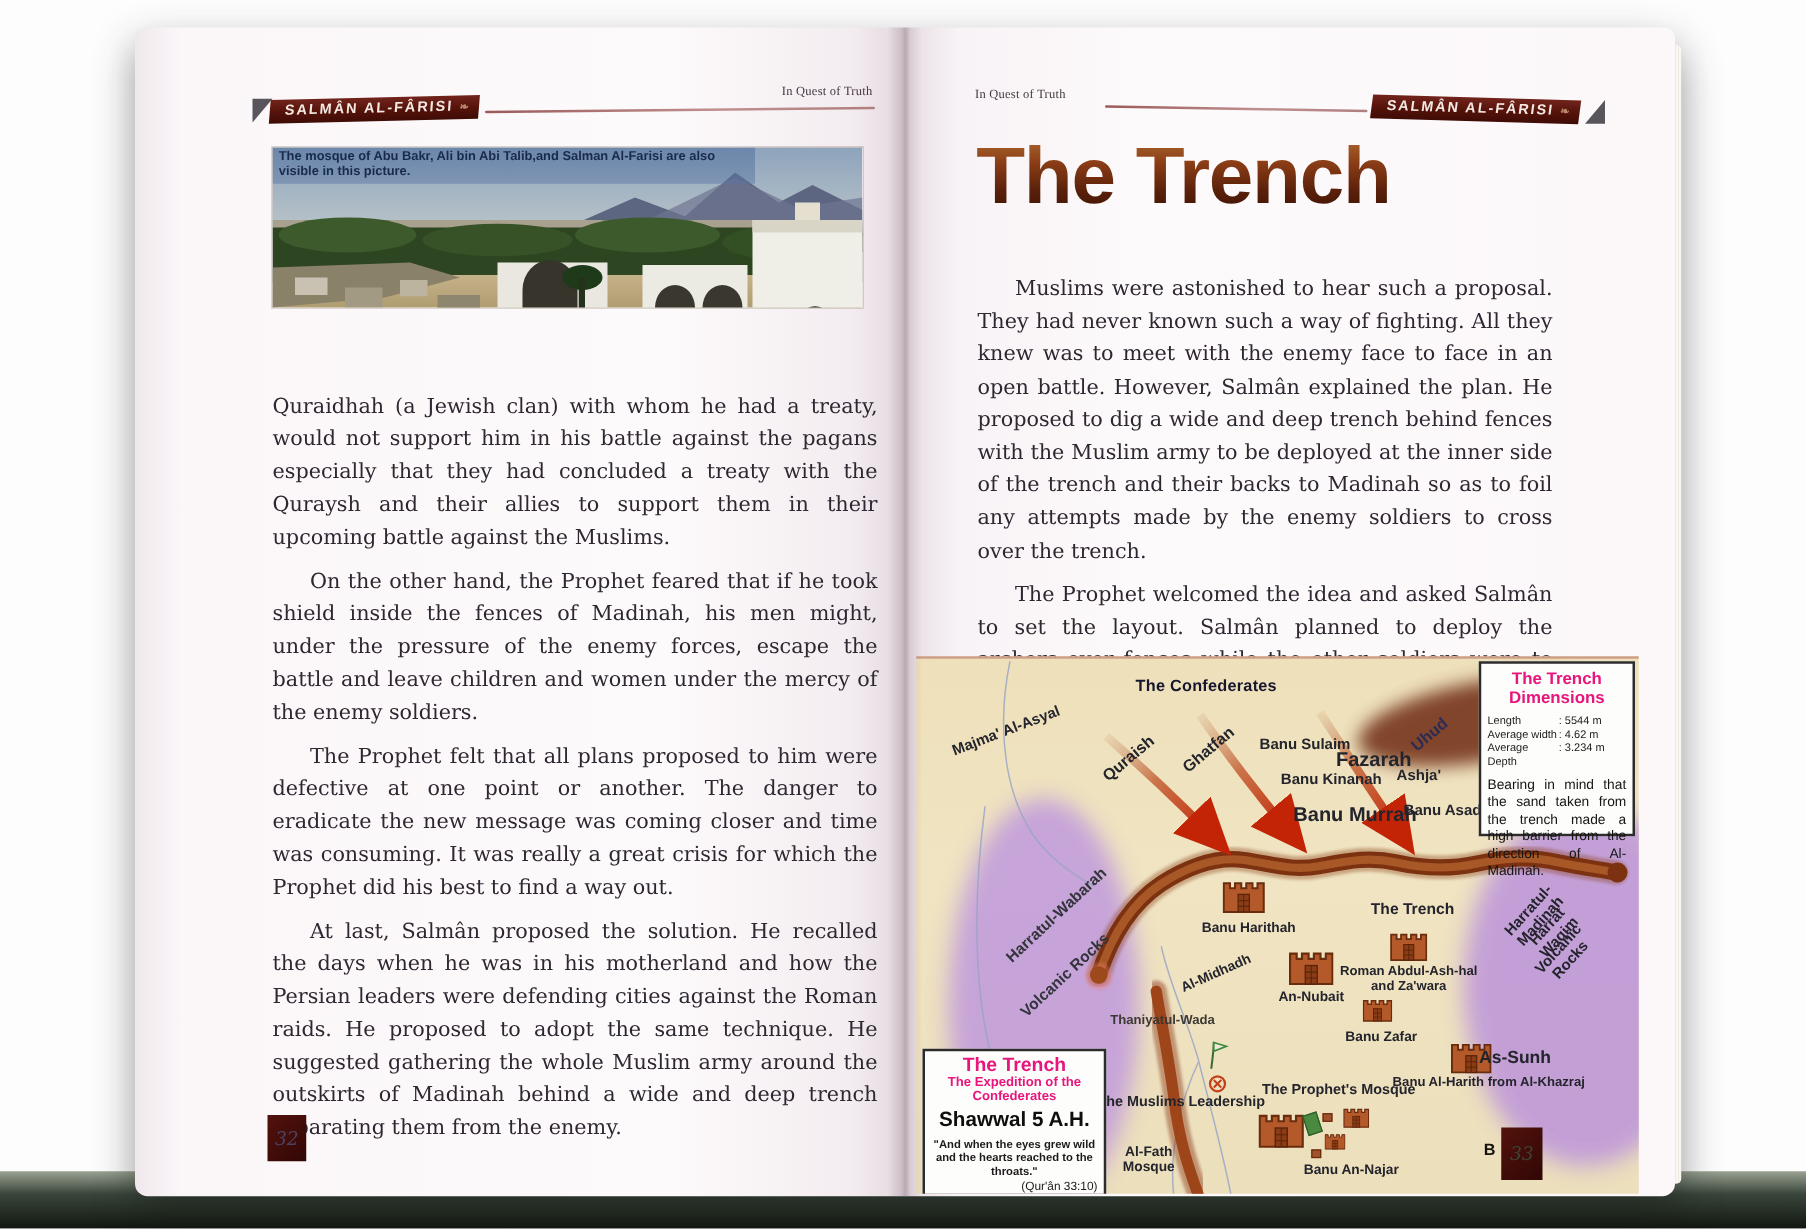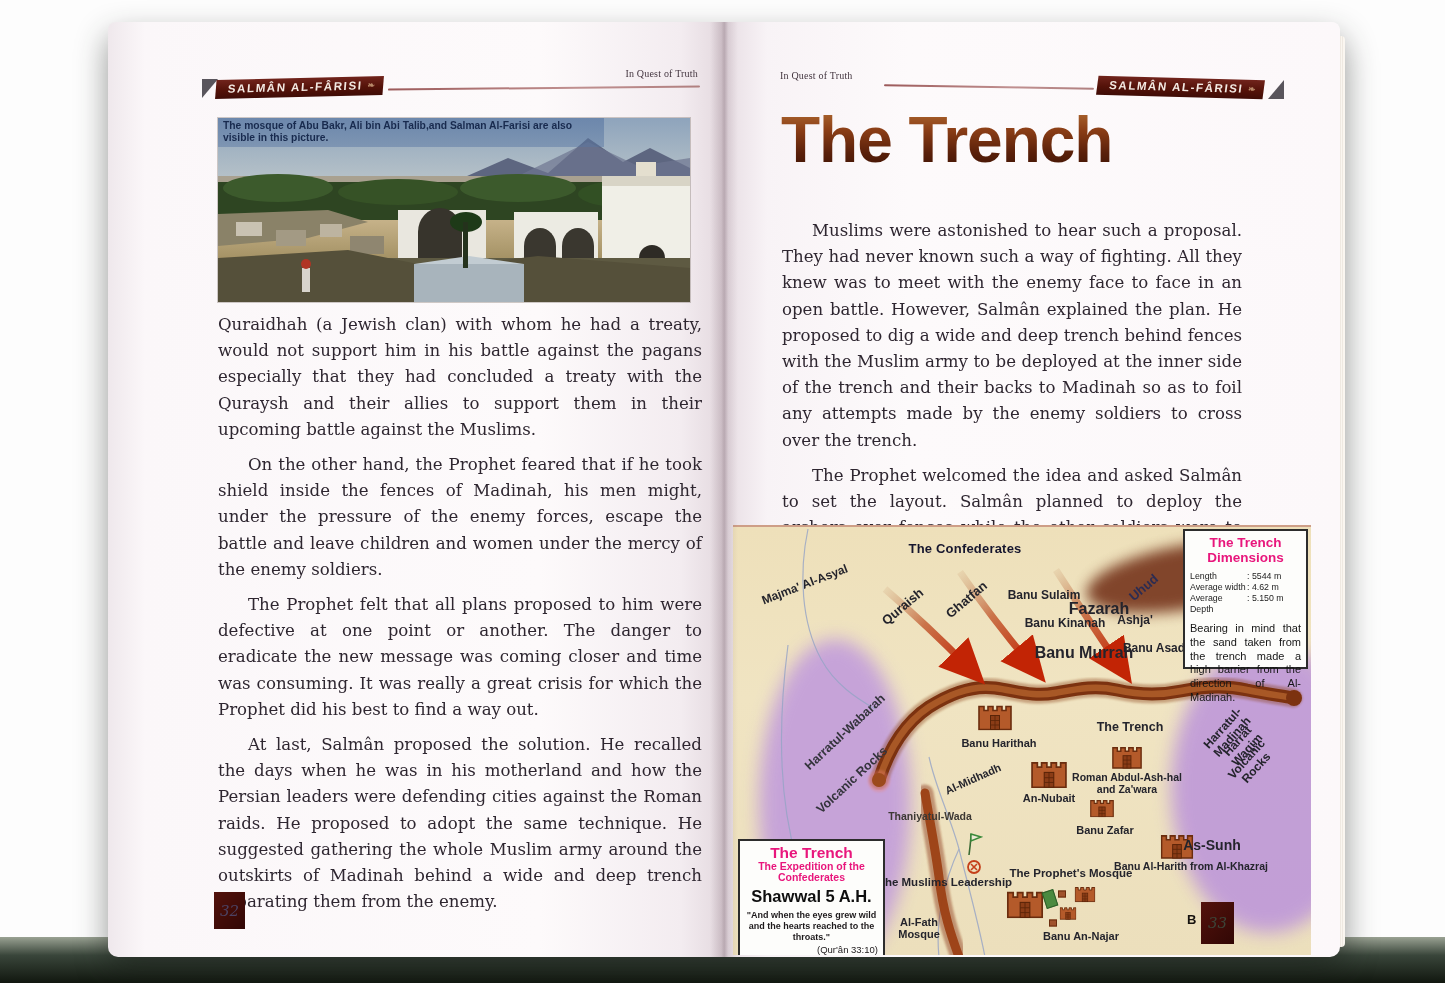--- a/index.html
+++ b/index.html
@@ -34,21 +34,21 @@
     color:#f3e9e2; font-size:11.5px; font-weight:bold; letter-spacing:1.6px;
     padding:0 8px 2px 12px; white-space:nowrap; }
   .banner .orn { font-size:9px; color:#b98a6a; margin-left:5px; letter-spacing:0; }
   .wedge { position:absolute; width:0; height:0; border-style:solid; }
   .wedge-l { border-width:0 0 19px 16px; border-color:transparent transparent #59555c transparent;
              transform:rotate(180deg); }
   .wedge-r { border-width:19px 16px 0 0;  border-color:#59555c transparent transparent transparent;
              transform:rotate(180deg); }
 
   
-  .photo { position:absolute; left:110px; top:96px; width:472px; height:184px; overflow:hidden;
+  .photo { position:absolute; left:110px; top:96px; width:472px; height:128px; overflow:hidden;
            box-shadow:0 0 0 1px rgba(120,110,100,.35); }
   .photo-caption { position:absolute; left:0; top:0; width:386px; z-index:3;
      background:linear-gradient(180deg,rgba(88,118,162,.62),rgba(88,118,162,.48));
      color:#182a4e; font-size:10.3px; font-weight:bold; padding:2px 5px 3px; line-height:1.15; }
   .copy { position:absolute; font-family:"DejaVu Serif","Liberation Serif",serif;
           font-size:16.6px; line-height:1.58; color:#2e2630; text-align:justify; }
   .copy-left  { left:110px; top:290px; width:484px; }
   .copy-right { left:58px;  top:196px; width:460px; }
   .copy p { margin:0 0 9px; text-indent:30px; }
   .copy p.noindent { text-indent:0; }
@@ -366,21 +366,21 @@
           <div class="dim-row">
             <span class="k">Length</span>
             <span class="v">: 5544 m</span>
           </div>
           <div class="dim-row">
             <span class="k">Average width</span>
             <span class="v">: 4.62 m</span>
           </div>
           <div class="dim-row">
             <span class="k">Average Depth</span>
-            <span class="v">: 5.150 m</span>
+            <span class="v">: 3.234 m</span>
           </div>
           <div class="note">Bearing in mind that the sand taken from the trench made a high barrier from the direction of Al-Madinah.</div>
         </div>
 
         <div class="infobox expbox">
           <div class="t">The Trench</div>
           <div class="st">The Expedition of the
 Confederates</div>
           <div class="d">Shawwal 5 A.H.</div>
           <div class="q">"And when the eyes grew wild and the hearts reached to the throats."</div>

